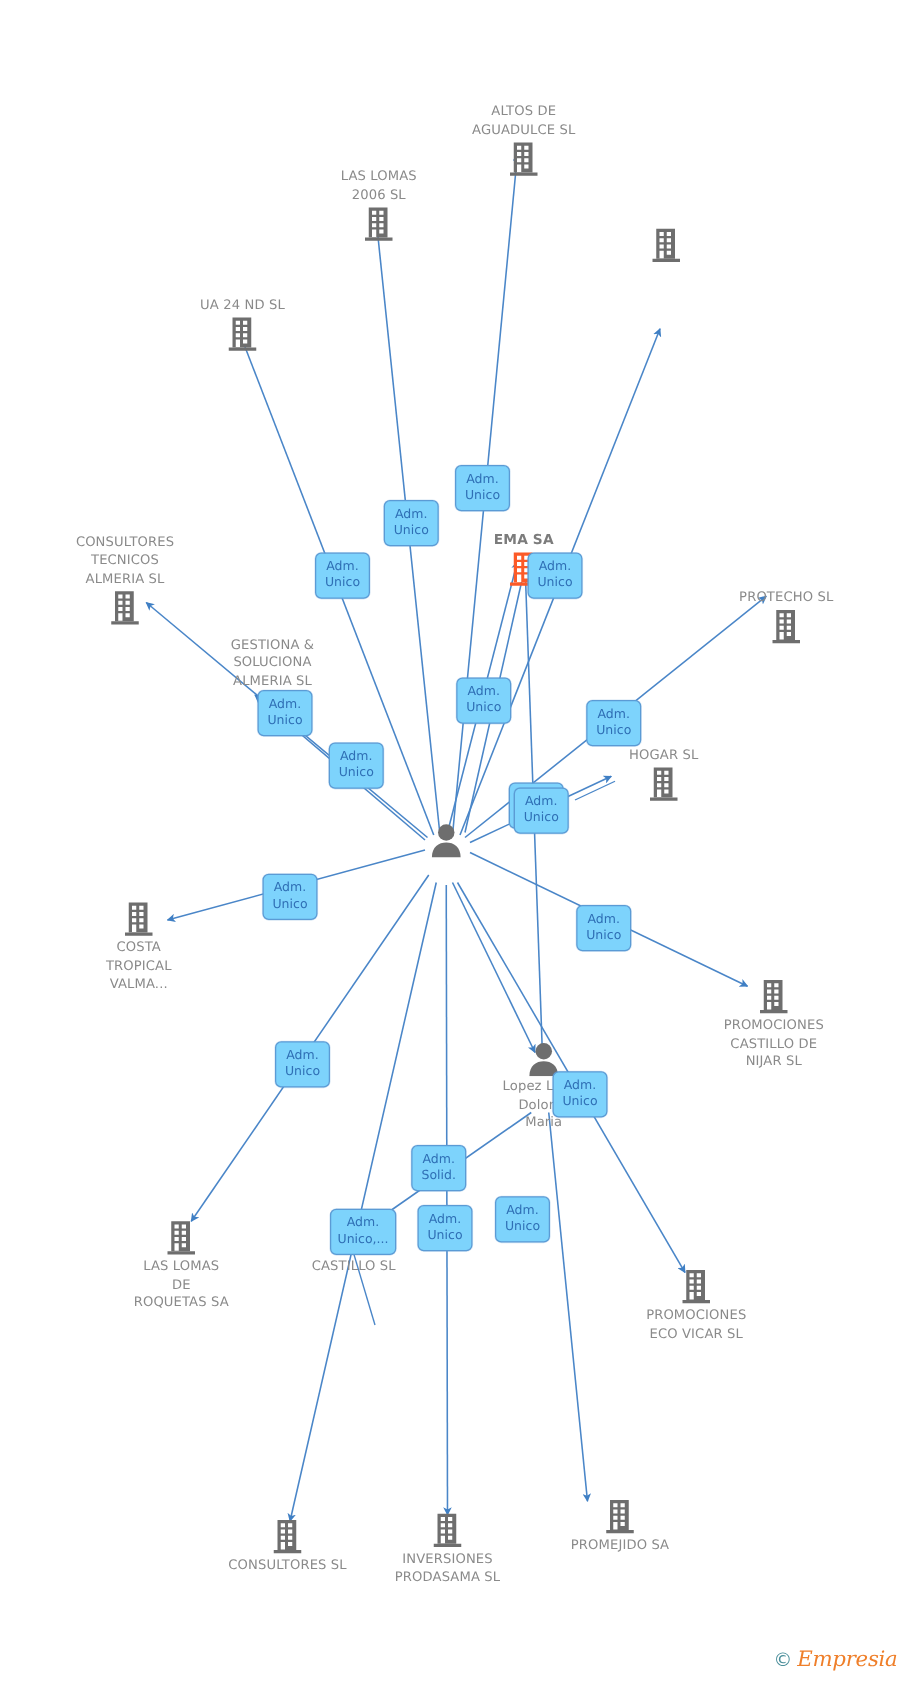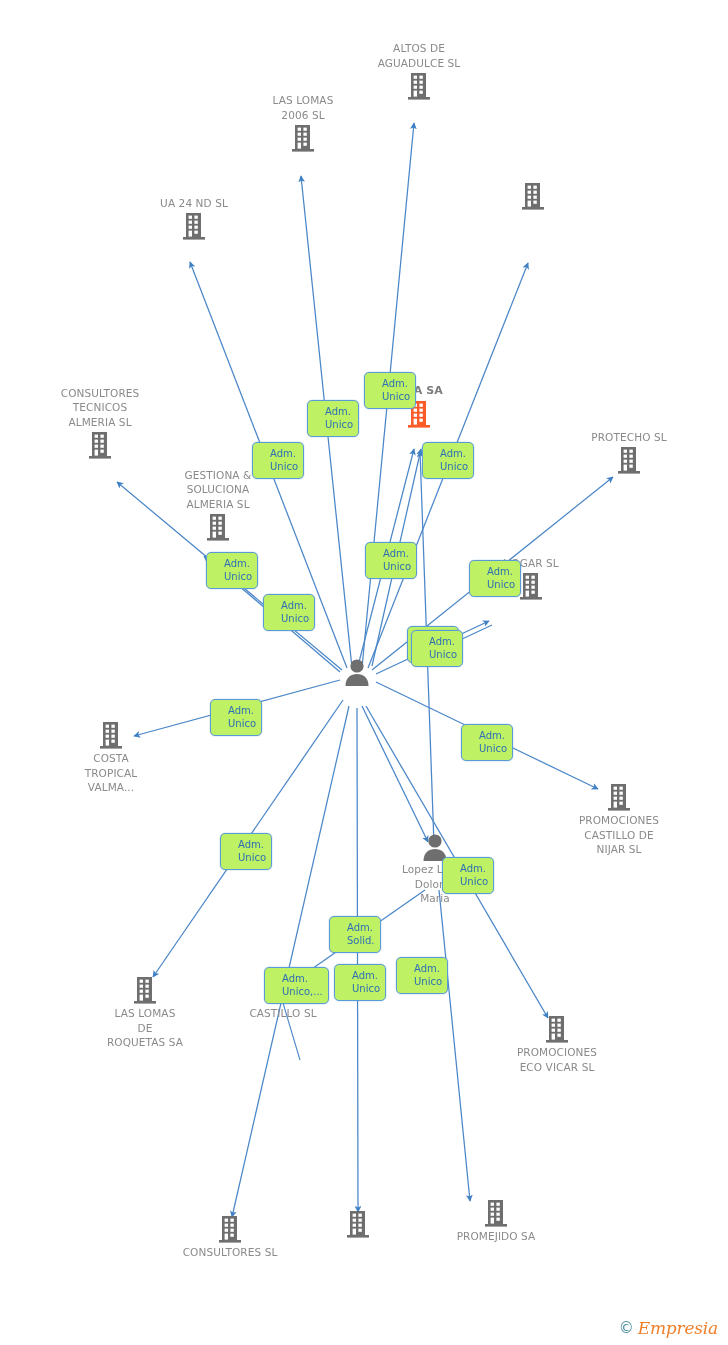--- a/index.html
+++ b/index.html
@@ -39,39 +39,39 @@
   .node .label {
     display: block;
     font-size: 10.5px;
     line-height: 14.5px;
     color: #8a8a8a;
     letter-spacing: 0.1px;
     white-space: pre-line;
   }
   .node.company .label { color: #8a8a8a; }
   .node.person  .label { color: #8a8a8a; }
-  .node.label-above .label { margin-bottom: 1px; }
+  .node.label-above .label { margin-bottom: 1px; margin-top: 41px; }
   .node.label-below .label { margin-top: 1px; }
   .node.highlight .label {
     color: #7c7c7c;
     font-weight: bold;
     font-size: 11px;
   }
   
   .badge {
     position: absolute;
     box-sizing: border-box;
-    background: #bef264;
+    background: #7dd3fc;
     border: 1.4px solid #5b9bd5;
     border-radius: 5px;
     color: #2f6fb5;
     font-size: 10px;
     line-height: 13px;
-    text-align: left;
-    padding: 4px 5px 5px 17px;
+    text-align: center;
+    padding: 4px 5px 5px 5px;
     white-space: pre-line;
     z-index: 9;
     box-shadow: 0 0 0 0.5px rgba(91,155,213,0.25);
   }
   
   #watermark {
     position: absolute;
     right: 10px;
     bottom: 8px;
     z-index: 20;
@@ -412,20 +412,22 @@
             <rect x="2" y="26" width="22" height="2.6" fill="#6e6e6e"></rect>
             <rect x="7.6" y="4.6" width="3.4" height="3.2" fill="#ffffff"></rect>
             <rect x="13.4" y="4.6" width="3.4" height="3.2" fill="#ffffff"></rect>
             <rect x="7.6" y="9.6" width="3.4" height="3.2" fill="#ffffff"></rect>
             <rect x="13.4" y="9.6" width="3.4" height="3.2" fill="#ffffff"></rect>
             <rect x="7.6" y="14.6" width="3.4" height="3.2" fill="#ffffff"></rect>
             <rect x="13.4" y="14.6" width="3.4" height="3.2" fill="#ffffff"></rect>
             <rect x="7.6" y="19.6" width="3.4" height="6" fill="#ffffff"></rect>
             <rect x="13.4" y="19.6" width="3.4" height="3.2" fill="#ffffff"></rect>
           </svg></span>
+        <span class="label">INVERSIONES
+PRODASAMA SL</span>
       </div>
     </div>
   <div id="badge-container">
       <div class="badge" style="left: 364px; top: 372px; min-width: 44px;">Adm.
 Unico</div>
       <div class="badge" style="left: 307px; top: 400px; min-width: 44px;">Adm.
 Unico</div>
       <div class="badge" style="left: 252px; top: 442px; min-width: 44px;">Adm.
 Unico</div>
       <div class="badge" style="left: 422px; top: 442px; min-width: 44px;">Adm.

